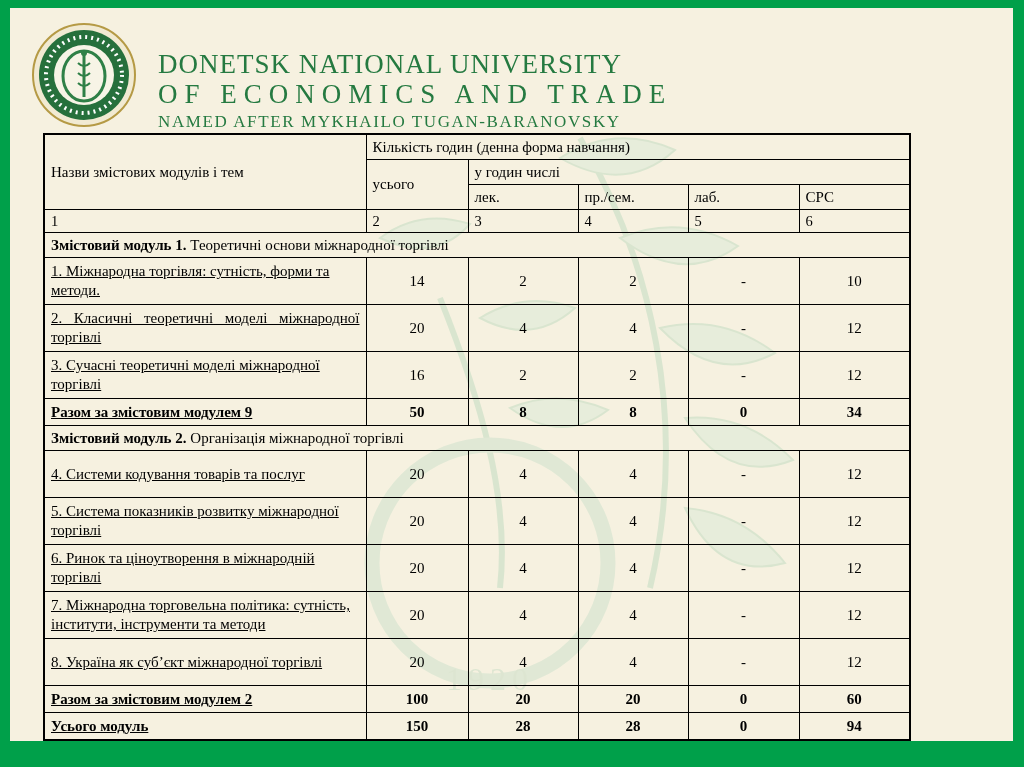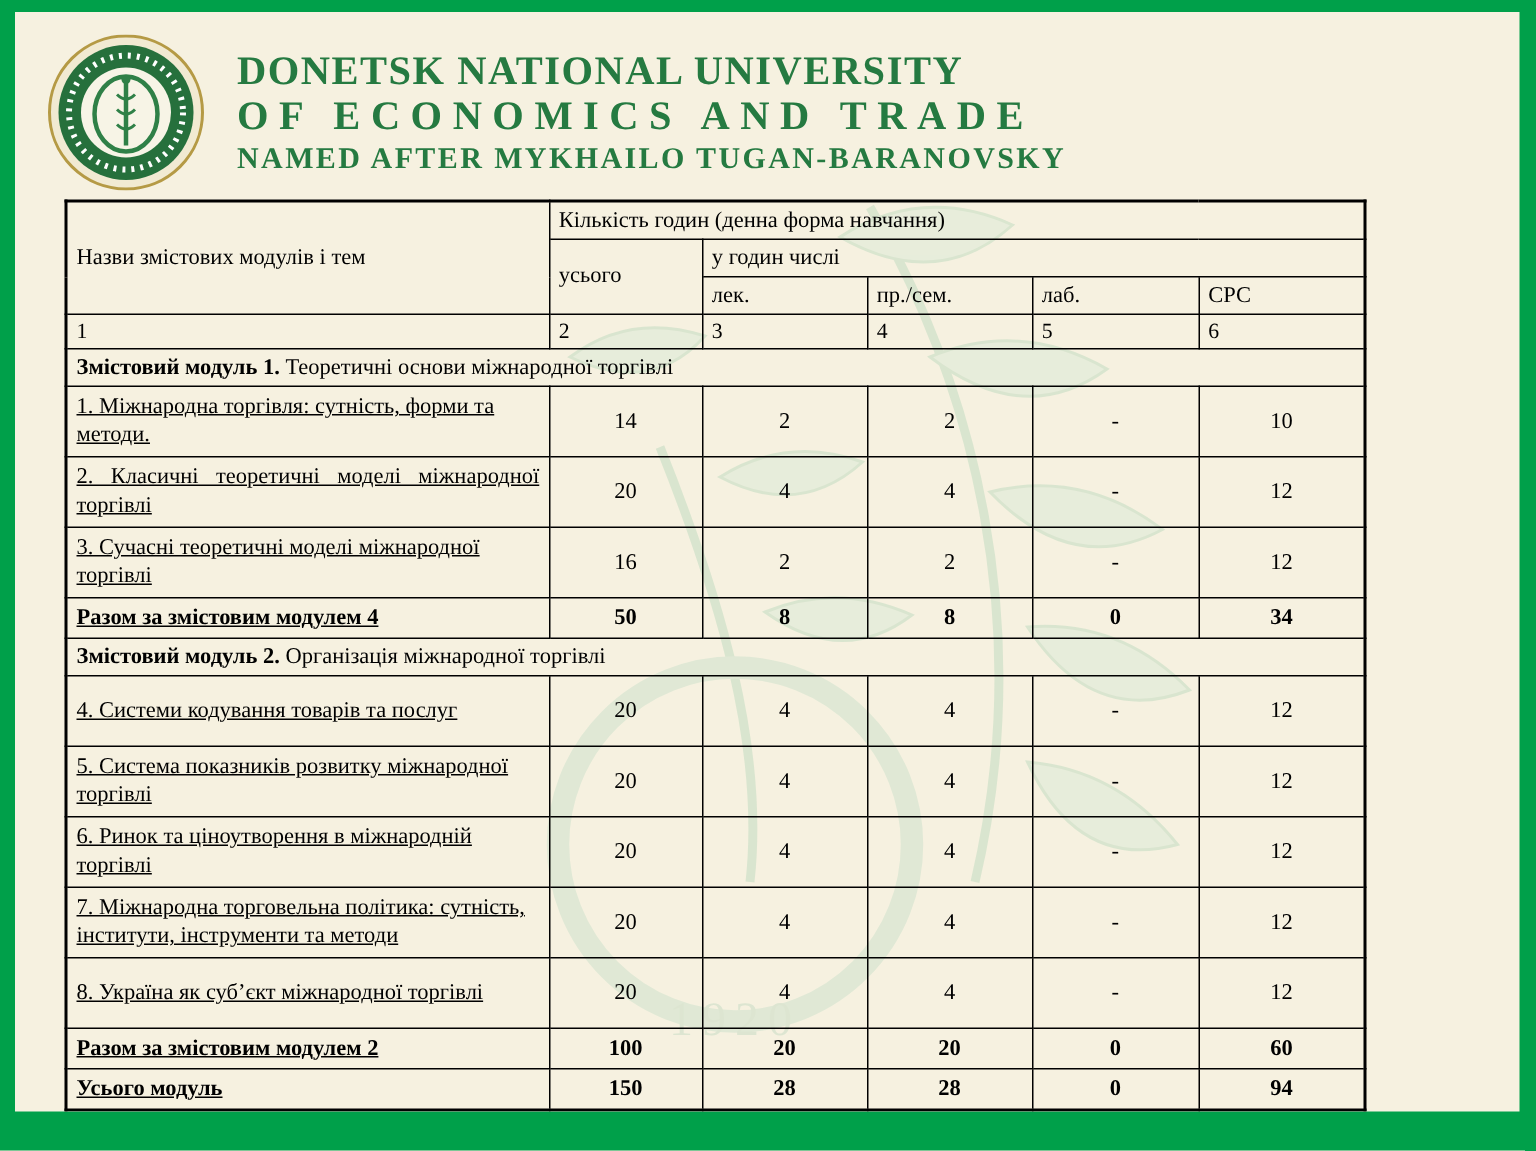--- a/index.html
+++ b/index.html
@@ -25,29 +25,29 @@
     pointer-events: none;
   }
   .logo {
     position: absolute;
     left: 22px; top: 15px;
     width: 104px; height: 104px;
     z-index: 2;
   }
   .uni-name {
     position: absolute;
-    left: 148px; top: 24px;
+    left: 148px; top: 41px;
     color: #257a41;
-    font-weight: bold;
+    font-weight: normal;
     z-index: 2;
     line-height: 1.12;
   }
   .uni-line1 { font-size: 27px; letter-spacing: 1px; }
   .uni-line2 { font-size: 27px; letter-spacing: 7px; }
-  .uni-line3 { font-size: 20px; letter-spacing: 1.6px; margin-top: 3px; }
+  .uni-line3 { font-size: 17px; letter-spacing: 1.6px; margin-top: 3px; }
 
   table.hours {
     position: absolute;
     left: 33px; top: 125px;
     width: 866px;
     border-collapse: collapse;
     z-index: 1;
     font-size: 15px;
     color: #000;
     background: transparent;
@@ -165,21 +165,21 @@
         </tr>
         <tr class="data-row">
           <td class="name">3. Сучасні теоретичні моделі міжнародної торгівлі</td>
           <td class="num">16</td>
           <td class="num">2</td>
           <td class="num">2</td>
           <td class="num">-</td>
           <td class="num">12</td>
         </tr>
         <tr class="total-row">
-          <td class="name">Разом за змістовим модулем 4</td>
+          <td class="name">Разом за змістовим модулем 9</td>
           <td class="num">50</td>
           <td class="num">8</td>
           <td class="num">8</td>
           <td class="num">0</td>
           <td class="num">34</td>
         </tr>
         <tr class="module-row">
           <td colspan="6"><b>Змістовий модуль 2.</b> Організація міжнародної торгівлі</td>
         </tr>
         <tr class="data-row">

